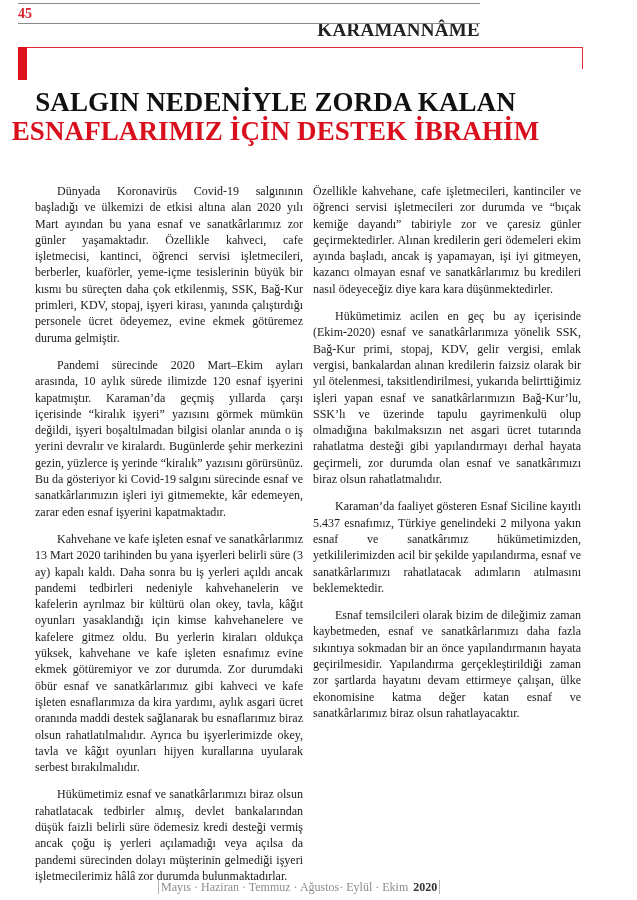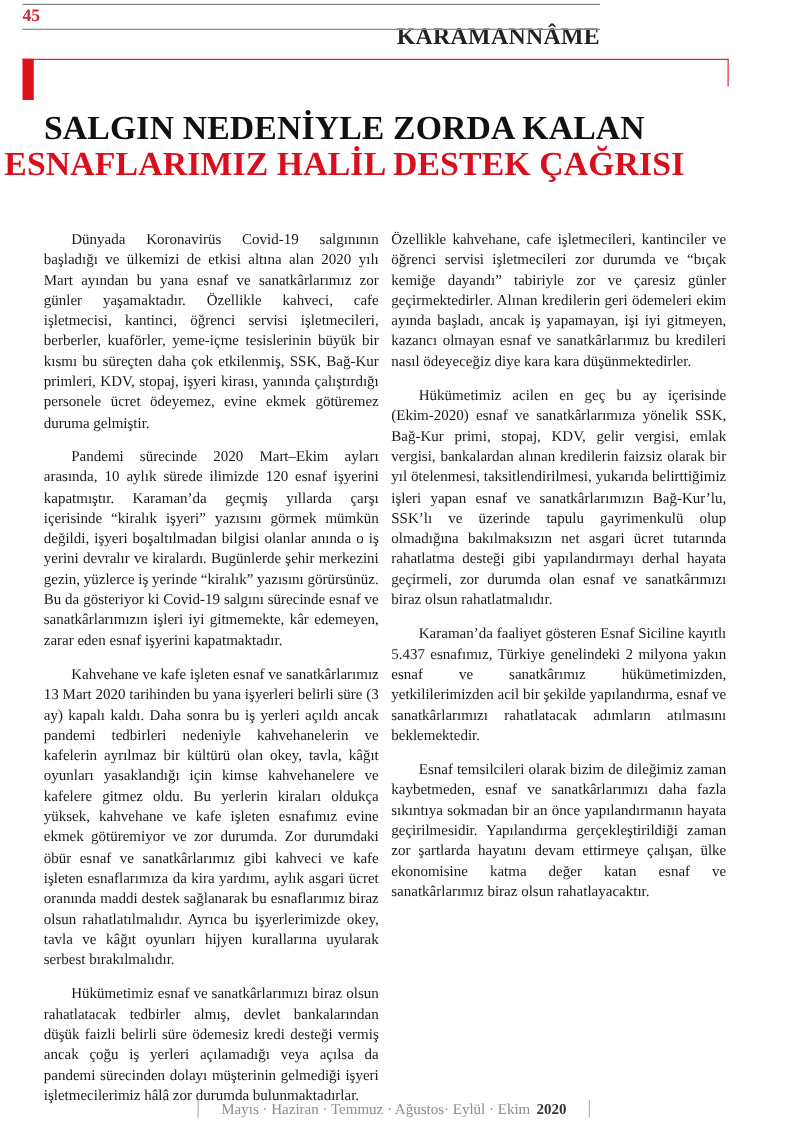--- a/index.html
+++ b/index.html
@@ -26,39 +26,39 @@
   .title.l1 { top: 87px; color: #111; }
   .title.l2 { top: 116px; color: #d90f1d; }
 
   .col { position: absolute; top: 183px; width: 268px; font-size: 12px; line-height: 16.3px;
          text-align: justify; color: #1a1a1a; }
   .col.left { left: 35px; }
   .col.right { left: 313px; }
   .col p { margin: 0 0 11px 0; text-indent: 22px; hyphens: manual; }
 
   .footer { position: absolute; left: 158px; top: 880px; font-size: 12px; color: #8c8c8c;
-            border-left: 1px solid #b5b5b5; border-right: 1px solid #b5b5b5; padding: 0 18px; line-height: 14px; white-space: nowrap; }
+            border-left: 1px solid #b5b5b5; border-right: 1px solid #b5b5b5; padding: 0 2px; line-height: 14px; white-space: nowrap; }
   .footer .year { color: #333; font-weight: bold; margin-left: 5px; }
 </style>
 </head>
 <body>
 
 <div class="top-rule a"></div>
 <div class="page-num">45</div>
 <div class="mag-name">KARAMANNÂME</div>
 <div class="top-rule b"></div>
 
 <div class="byline">
   <div class="red-top"></div>
   <div class="red-right"></div>
   <div class="red-block"></div>
 </div>
 
 <div class="title l1">SALGIN NEDENİYLE ZORDA KALAN</div>
-<div class="title l2">ESNAFLARIMIZ HALİL DESTEK ÇAĞRISI</div>
+<div class="title l2">ESNAFLARIMIZ İÇİN DESTEK İBRAHİM</div>
 
 <div class="col left">
   <p>Dünyada Koronavirüs Covid-19 salgınının başladığı ve ülkemizi de etkisi altına alan 2020 yılı Mart ayından bu yana esnaf ve sanatkârlarımız zor günler yaşamaktadır. Özellikle kahveci, cafe işletmecisi, kantinci, öğrenci servisi işletmecileri, berberler, kuaförler, yeme-içme tesislerinin büyük bir kısmı bu süreçten daha çok etkilenmiş, SSK, Bağ-Kur primleri, KDV, stopaj, işyeri kirası, yanında çalıştırdığı personele ücret ödeyemez, evine ekmek götüremez duruma gelmiştir.</p>
   <p>Pandemi sürecinde 2020 Mart–Ekim ayları arasında, 10 aylık sürede ilimizde 120 esnaf işyerini kapatmıştır. Karaman’da geçmiş yıllarda çarşı içerisinde “kiralık işyeri” yazısını görmek mümkün değildi, işyeri boşaltılmadan bilgisi olanlar anında o iş yerini devralır ve kiralardı. Bugünlerde şehir merkezini gezin, yüzlerce iş yerinde “kiralık” yazısını görürsünüz. Bu da gösteriyor ki Covid-19 salgını sürecinde esnaf ve sanatkârlarımızın işleri iyi gitmemekte, kâr edemeyen, zarar eden esnaf işyerini kapatmaktadır.</p>
   <p>Kahvehane ve kafe işleten esnaf ve sanatkârlarımız 13 Mart 2020 tarihinden bu yana işyerleri belirli süre (3 ay) kapalı kaldı. Daha sonra bu iş yerleri açıldı ancak pandemi tedbirleri nedeniyle kahvehanelerin ve kafelerin ayrılmaz bir kültürü olan okey, tavla, kâğıt oyunları yasaklandığı için kimse kahvehanelere ve kafelere gitmez oldu. Bu yerlerin kiraları oldukça yüksek, kahvehane ve kafe işleten esnafımız evine ekmek götüremiyor ve zor durumda. Zor durumdaki öbür esnaf ve sanatkârlarımız gibi kahveci ve kafe işleten esnaflarımıza da kira yardımı, aylık asgari ücret oranında maddi destek sağlanarak bu esnaflarımız biraz olsun rahatlatılmalıdır. Ayrıca bu işyerlerimizde okey, tavla ve kâğıt oyunları hijyen kurallarına uyularak serbest bırakılmalıdır.</p>
   <p>Hükümetimiz esnaf ve sanatkârlarımızı biraz olsun rahatlatacak tedbirler almış, devlet bankalarından düşük faizli belirli süre ödemesiz kredi desteği vermiş ancak çoğu iş yerleri açılamadığı veya açılsa da pandemi sürecinden dolayı müşterinin gelmediği işyeri işletmecilerimiz hâlâ zor durumda bulunmaktadırlar.</p>
 </div>
 
 <div class="col right">
   <p style="text-indent:0">Özellikle kahvehane, cafe işletmecileri, kantinciler ve öğrenci servisi işletmecileri zor durumda ve “bıçak kemiğe dayandı” tabiriyle zor ve çaresiz günler geçirmektedirler. Alınan kredilerin geri ödemeleri ekim ayında başladı, ancak iş yapamayan, işi iyi gitmeyen, kazancı olmayan esnaf ve sanatkârlarımız bu kredileri nasıl ödeyeceğiz diye kara kara düşünmektedirler.</p>

